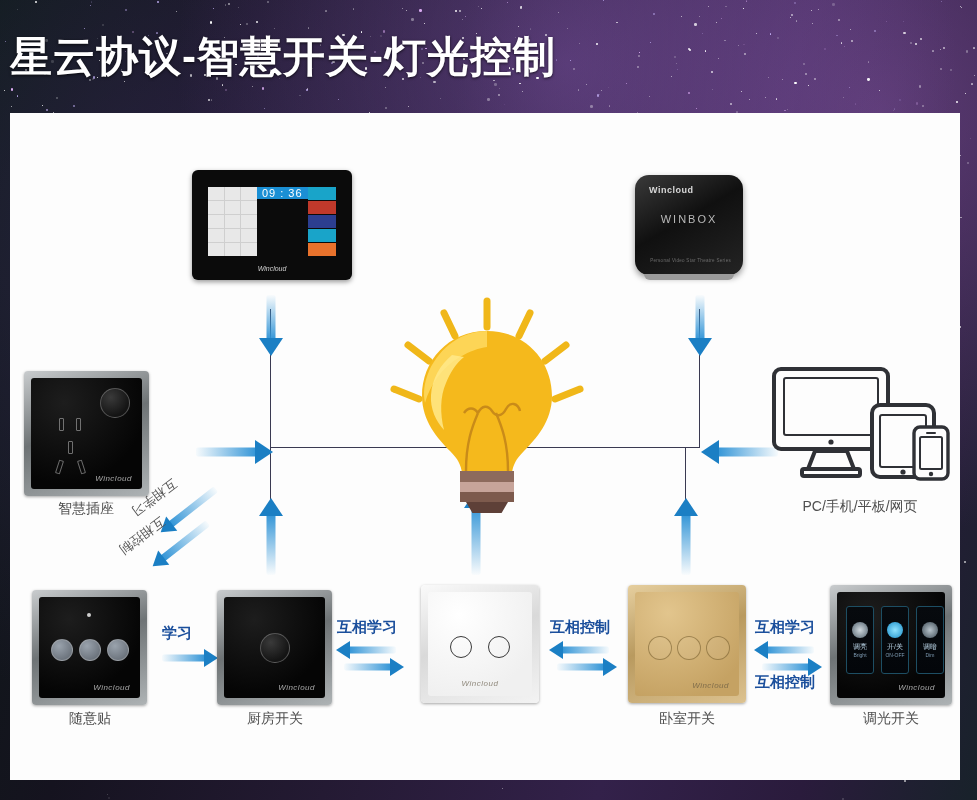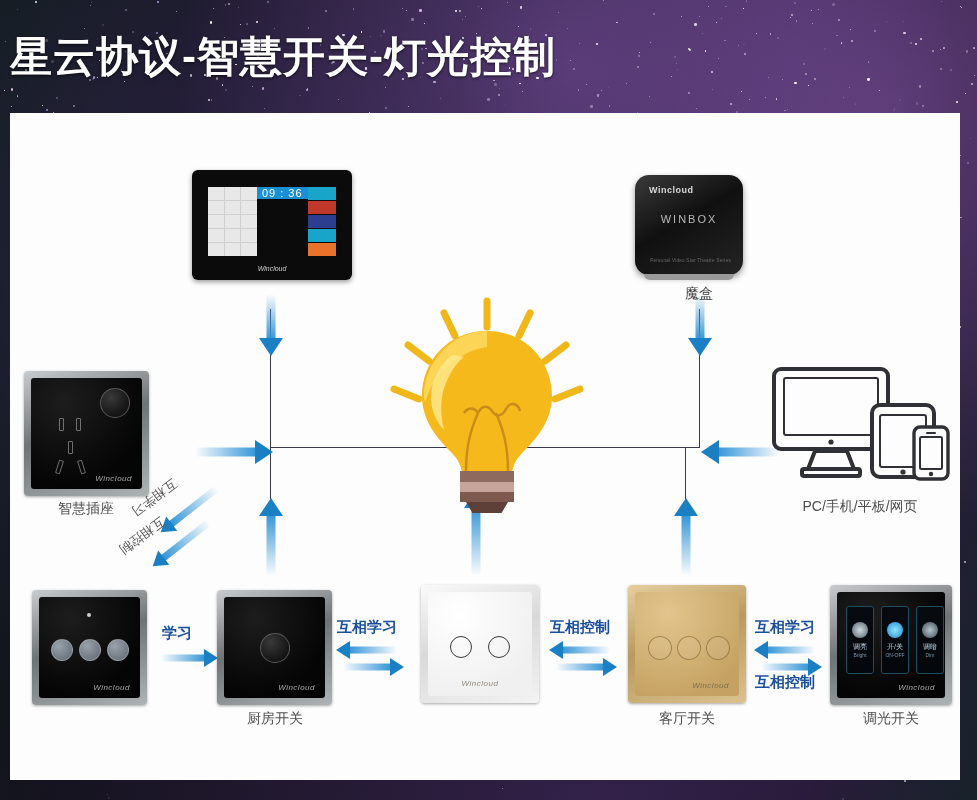--- a/index.html
+++ b/index.html
@@ -884,21 +884,20 @@
     </div>
     <div class="logo">Wincloud</div>
   </div>
 
   <div class="winbox" style="left:625px; top:62px; width:108px; height:100px;">
     <div class="wb-logo">Wincloud</div>
     <div class="wb-name">WINBOX</div>
     <div class="wb-fine">Personal Video Star Theatre Series</div>
     <div class="wb-base"></div>
   </div>
-  <div class="cap" style="left:599px; top:172px; color:#3a3a3a;">魔盒</div>
 
   <div class="switch sw-black" style="left:14px; top:258px; width:125px; height:125px;">
     <div class="frame">
       <div class="glass">
         <div class="btn-circle on-black" style="right:12px; top:10px; width:30px; height:30px;"></div>
         <div class="hole" style="left:28px; top:40px; width:5px; height:13px;"></div>
         <div class="hole" style="left:45px; top:40px; width:5px; height:13px;"></div>
         <div class="hole" style="left:37px; top:63px; width:5px; height:13px;"></div>
         <div class="hole" style="left:26px; top:82px; width:5px; height:14px; transform:rotate(18deg);"></div>
         <div class="hole" style="left:48px; top:82px; width:5px; height:14px; transform:rotate(-18deg);"></div>
@@ -970,20 +969,21 @@
     <div class="frame">
       <div class="glass">
         <div style="position:absolute; left:48%; top:16px; width:4px; height:4px; border-radius:50%; background:#cfcfcf;"></div>
         <div class="btn-circle on-black" style="left:12px; top:42px; width:22px; height:22px; background:radial-gradient(circle at 35% 30%,#9aa3ad,#5d646d);"></div>
         <div class="btn-circle on-black" style="left:40px; top:42px; width:22px; height:22px; background:radial-gradient(circle at 35% 30%,#9aa3ad,#5d646d);"></div>
         <div class="btn-circle on-black" style="left:68px; top:42px; width:22px; height:22px; background:radial-gradient(circle at 35% 30%,#9aa3ad,#5d646d);"></div>
         <div class="brand">Wincloud</div>
       </div>
     </div>
   </div>
+  <div class="cap" style="left:-10px; top:597px;">随意贴</div>
 
   <div class="rel-label" style="left:152px; top:511px;">学习</div>
   <div class="arrow ar-right ar-small" style="left:152px; top:535px; width:44px; height:20px;">
     <div class="shaft"></div>
     <div class="head"></div>
   </div>
 
   <div class="switch sw-black" style="left:207px; top:477px; width:115px; height:115px;">
     <div class="frame">
       <div class="glass">
@@ -1027,21 +1027,21 @@
   <div class="switch sw-gold" style="left:618px; top:472px; width:118px; height:118px;">
     <div class="frame">
       <div class="glass">
         <div class="btn-circle on-gold" style="left:13px; top:44px; width:24px; height:24px;"></div>
         <div class="btn-circle on-gold" style="left:42px; top:44px; width:24px; height:24px;"></div>
         <div class="btn-circle on-gold" style="left:71px; top:44px; width:24px; height:24px;"></div>
         <div class="brand dark">Wincloud</div>
       </div>
     </div>
   </div>
-  <div class="cap" style="left:587px; top:597px;">客厅开关</div>
+  <div class="cap" style="left:587px; top:597px;">卧室开关</div>
 
   <div class="rel-label" style="left:745px; top:505px;">互相学习</div>
   <div class="arrow ar-left ar-small" style="left:756px; top:528px; width:48px; height:18px;">
     <div class="shaft"></div>
     <div class="head"></div>
   </div>
   <div class="arrow ar-right ar-small" style="left:752px; top:545px; width:48px; height:18px;">
     <div class="shaft"></div>
     <div class="head"></div>
   </div>

